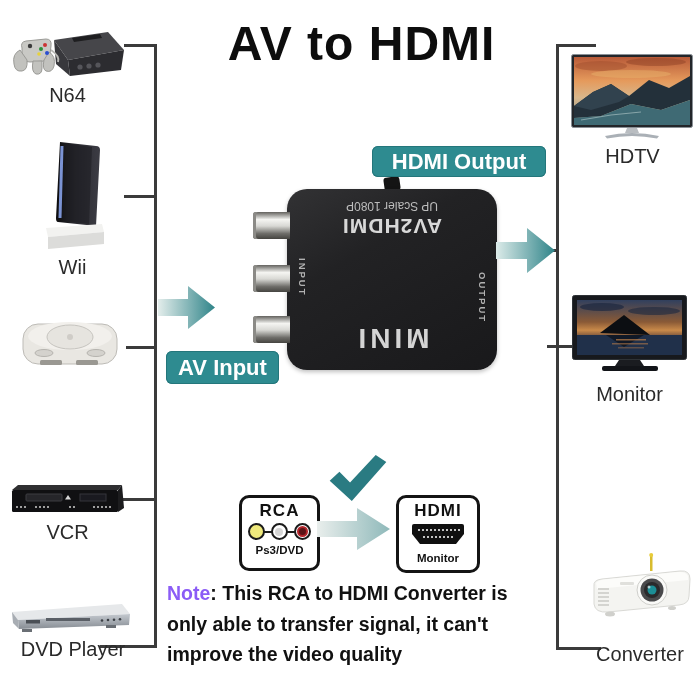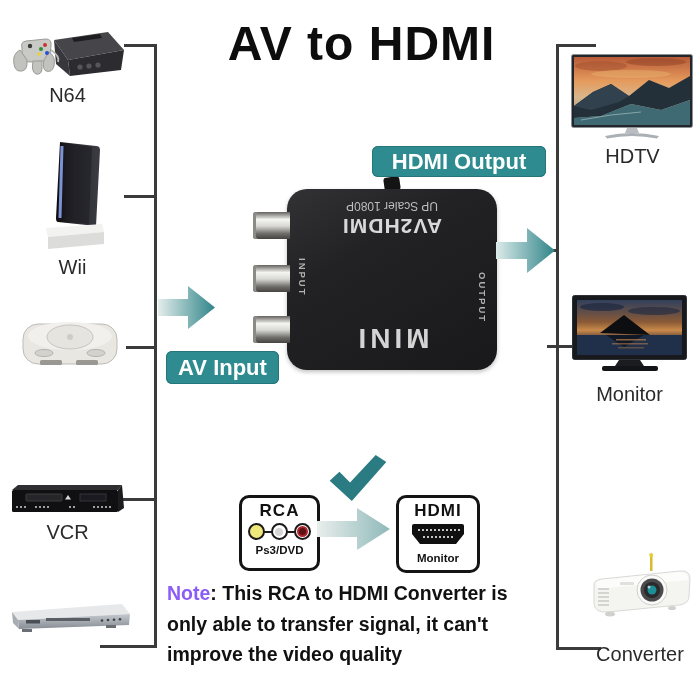--- a/index.html
+++ b/index.html
@@ -187,20 +187,21 @@
       <rect x="42" y="20" width="44" height="3" fill="#5a5f66"></rect>
       <rect x="22" y="22" width="14" height="3.5" fill="#4a4f55"></rect>
       <circle cx="98" cy="22.5" r="1.3" fill="#3c4046"></circle>
         <circle cx="104" cy="22" r="1.3" fill="#3c4046"></circle>
       <circle cx="110" cy="21.7" r="1.3" fill="#3c4046"></circle>
         <circle cx="116" cy="21.3" r="1.3" fill="#3c4046"></circle>
       <rect x="18" y="31" width="10" height="3" fill="#6a6f75"></rect>
         <rect x="102" y="27" width="10" height="3" fill="#6a6f75"></rect>
     </svg>
   </div>
+  <div class="abs devlabel" style="left:8px;top:638px;width:130px;">DVD Player</div>
 
   <div class="abs nub"></div>
   <div class="abs converter">
     <div class="abs flipwrap">
       <div class="model">AV2HDMI</div>
       <div class="feature">UP Scaler 1080P</div>
     </div>
     <div class="abs brand">MINI</div>
   </div>
   <div class="abs sidetext inlabel">INPUT</div>

